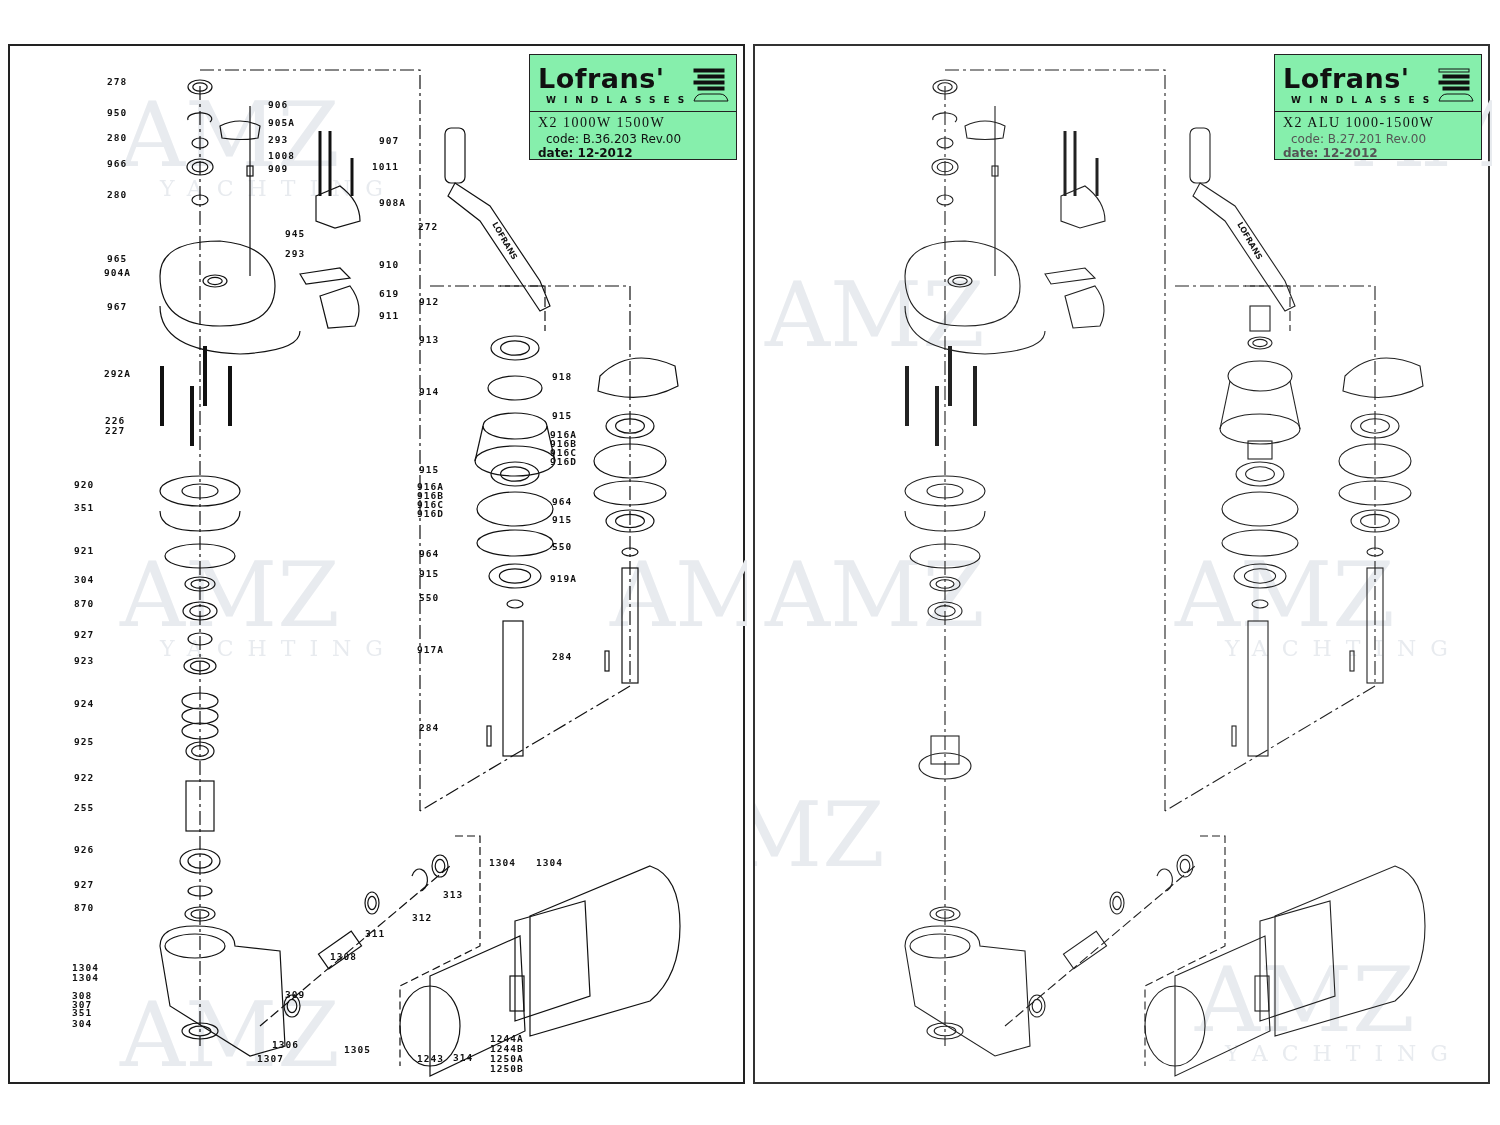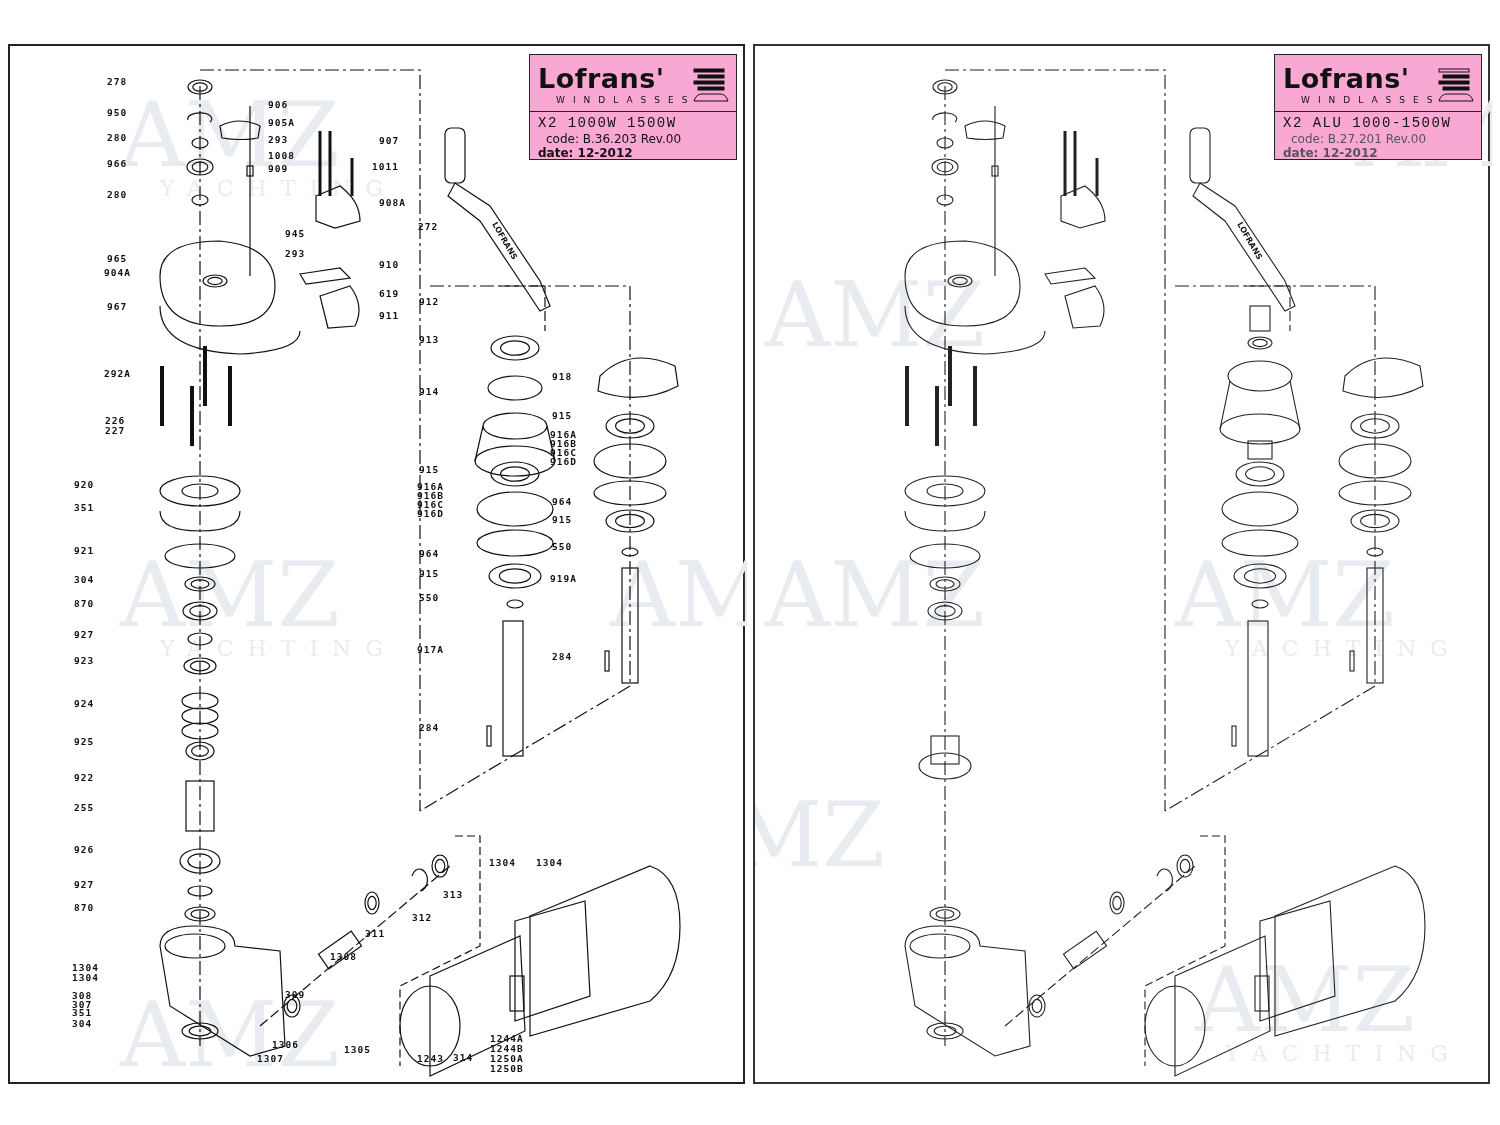--- a/index.html
+++ b/index.html
@@ -1,24 +1,24 @@
 <!DOCTYPE html>
 <html><head>
 <meta charset="utf-8">
 <style>
   html,body{margin:0;padding:0;background:#ffffff;}
   body{width:1500px;height:1125px;position:relative;overflow:hidden;font-family:"DejaVu Sans",sans-serif;}
   .panel{position:absolute;top:44px;height:1040px;border:2px solid #222;background:#fff;box-sizing:border-box;}
   #panel-left{left:8px;width:737px;}
   #panel-right{left:753px;width:737px;border-color:#333;}
-  .titleblock{position:absolute;top:8px;right:6px;width:206px;height:104px;border:1.5px solid #222;background:#f9a8d4;}
+  .titleblock{position:absolute;top:8px;right:6px;width:206px;height:104px;border:1.5px solid #222;background:#86efac;}
   .titleblock .logo{position:absolute;left:8px;top:8px;font-family:"DejaVu Sans",sans-serif;font-weight:bold;font-size:27px;letter-spacing:0.5px;color:#111;}
-  .titleblock .windlasses{position:absolute;left:26px;top:40px;font-size:9px;letter-spacing:8px;color:#111;font-weight:normal;}
+  .titleblock .windlasses{position:absolute;left:16px;top:40px;font-size:9px;letter-spacing:8px;color:#111;font-weight:bold;}
   .titleblock .sep{position:absolute;left:0;right:0;top:56px;border-top:1.5px solid #222;}
-  .titleblock .model{position:absolute;left:8px;top:60px;font-size:14px;letter-spacing:1.5px;color:#111;font-family:Liberation Mono, monospace;}
+  .titleblock .model{position:absolute;left:8px;top:60px;font-size:14px;letter-spacing:1.5px;color:#111;font-family:Liberation Serif, serif;}
   .titleblock .code{position:absolute;left:16px;top:77px;font-size:12px;color:#111;}
   .titleblock .date{position:absolute;left:8px;top:91px;font-size:12px;color:#111;font-weight:bold;}
   #panel-right .titleblock .code,#panel-right .titleblock .date{color:#555;}
   .spool{position:absolute;right:6px;top:8px;}
   svg.diagram{position:absolute;left:0;top:0;}
   .lbl{font-family:"DejaVu Sans Mono",monospace;font-size:9.5px;font-weight:bold;fill:#111;letter-spacing:1px;}
   .watermark{font-family:"DejaVu Serif",serif;fill:#e8ebef;}
 </style>
 </head>
 <body>

